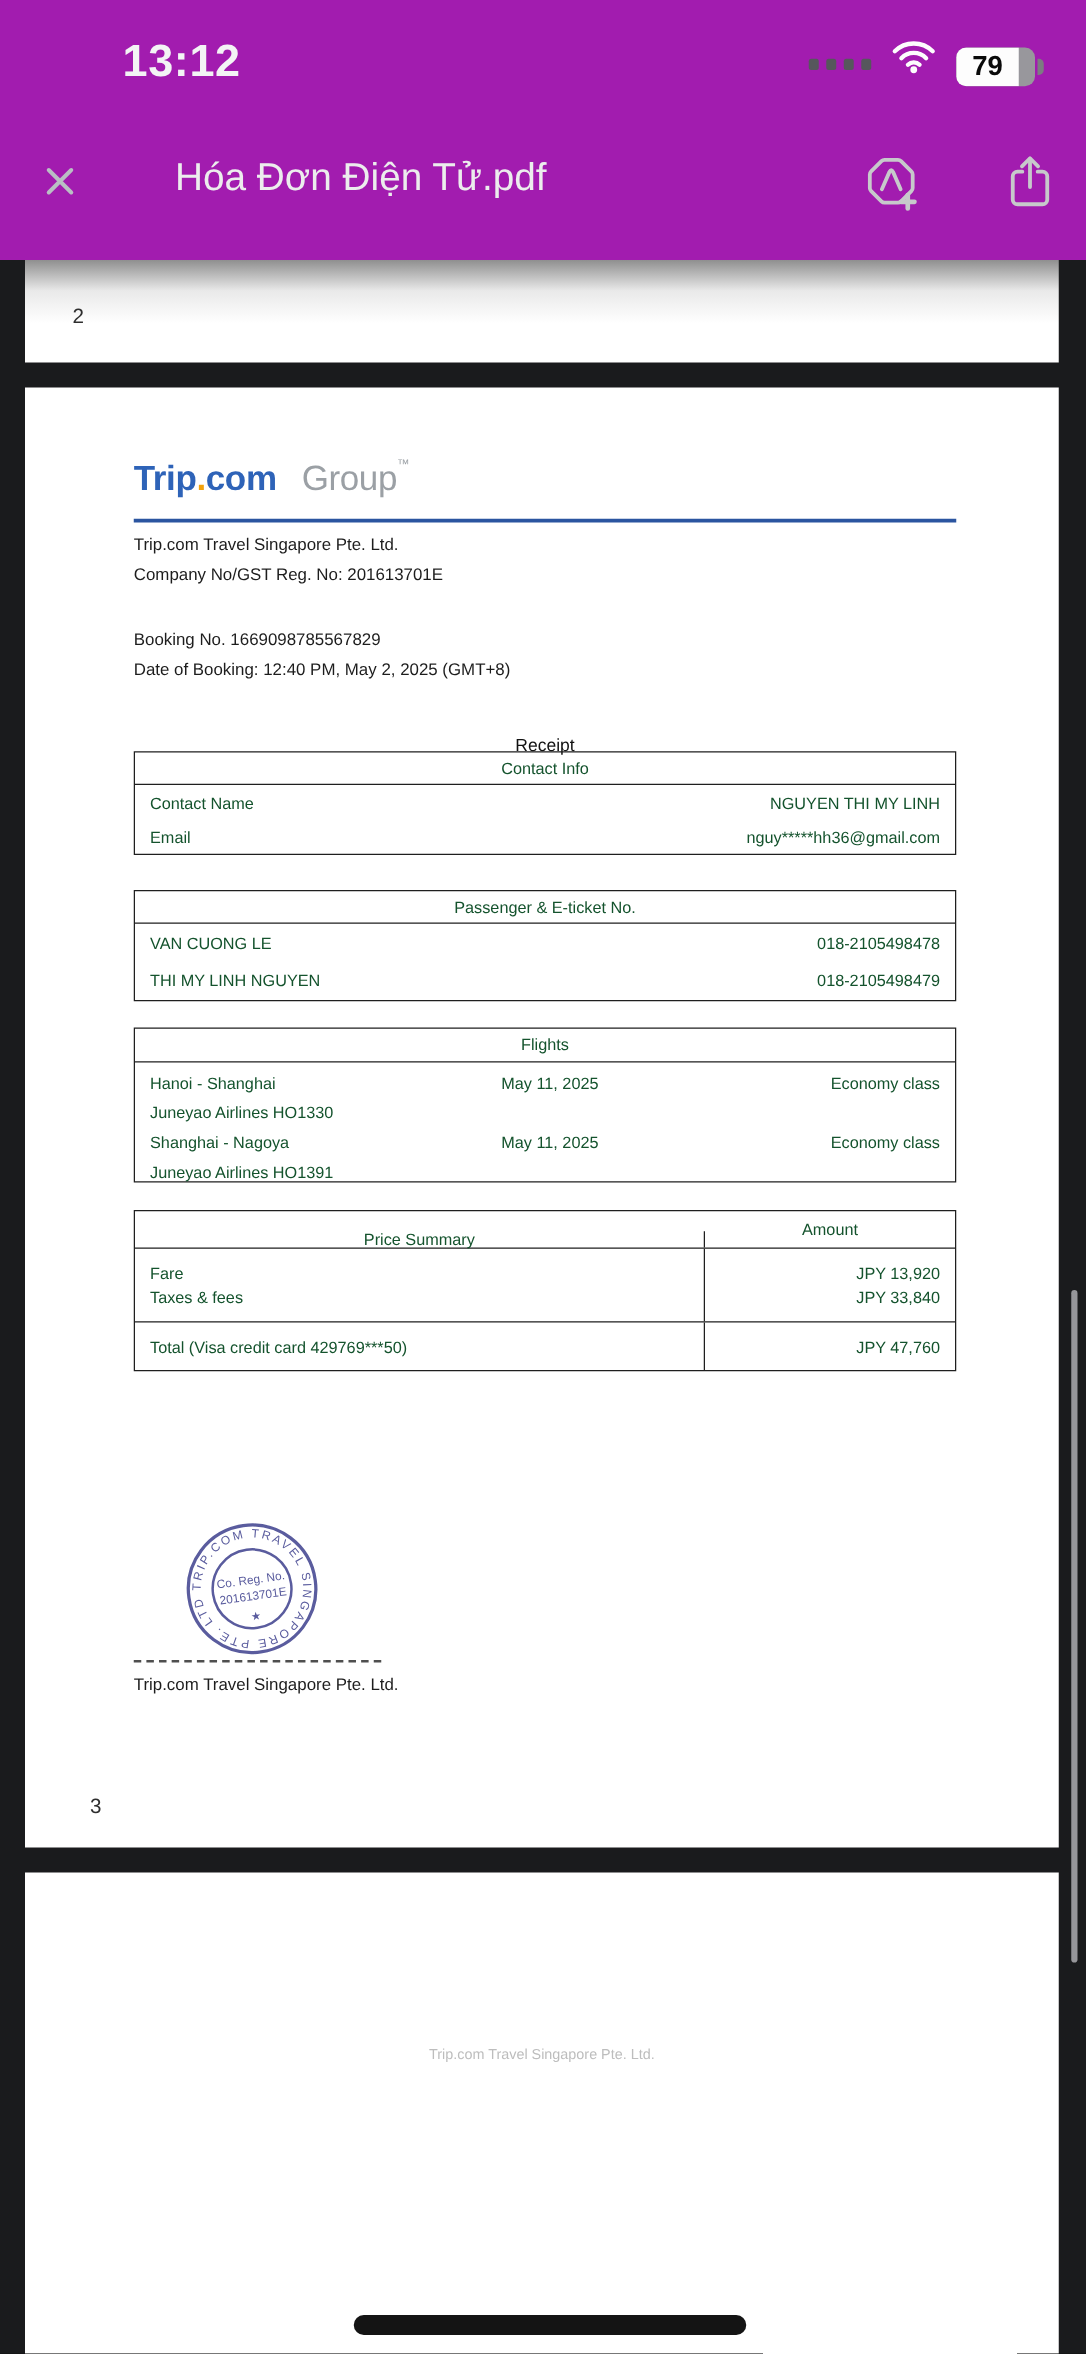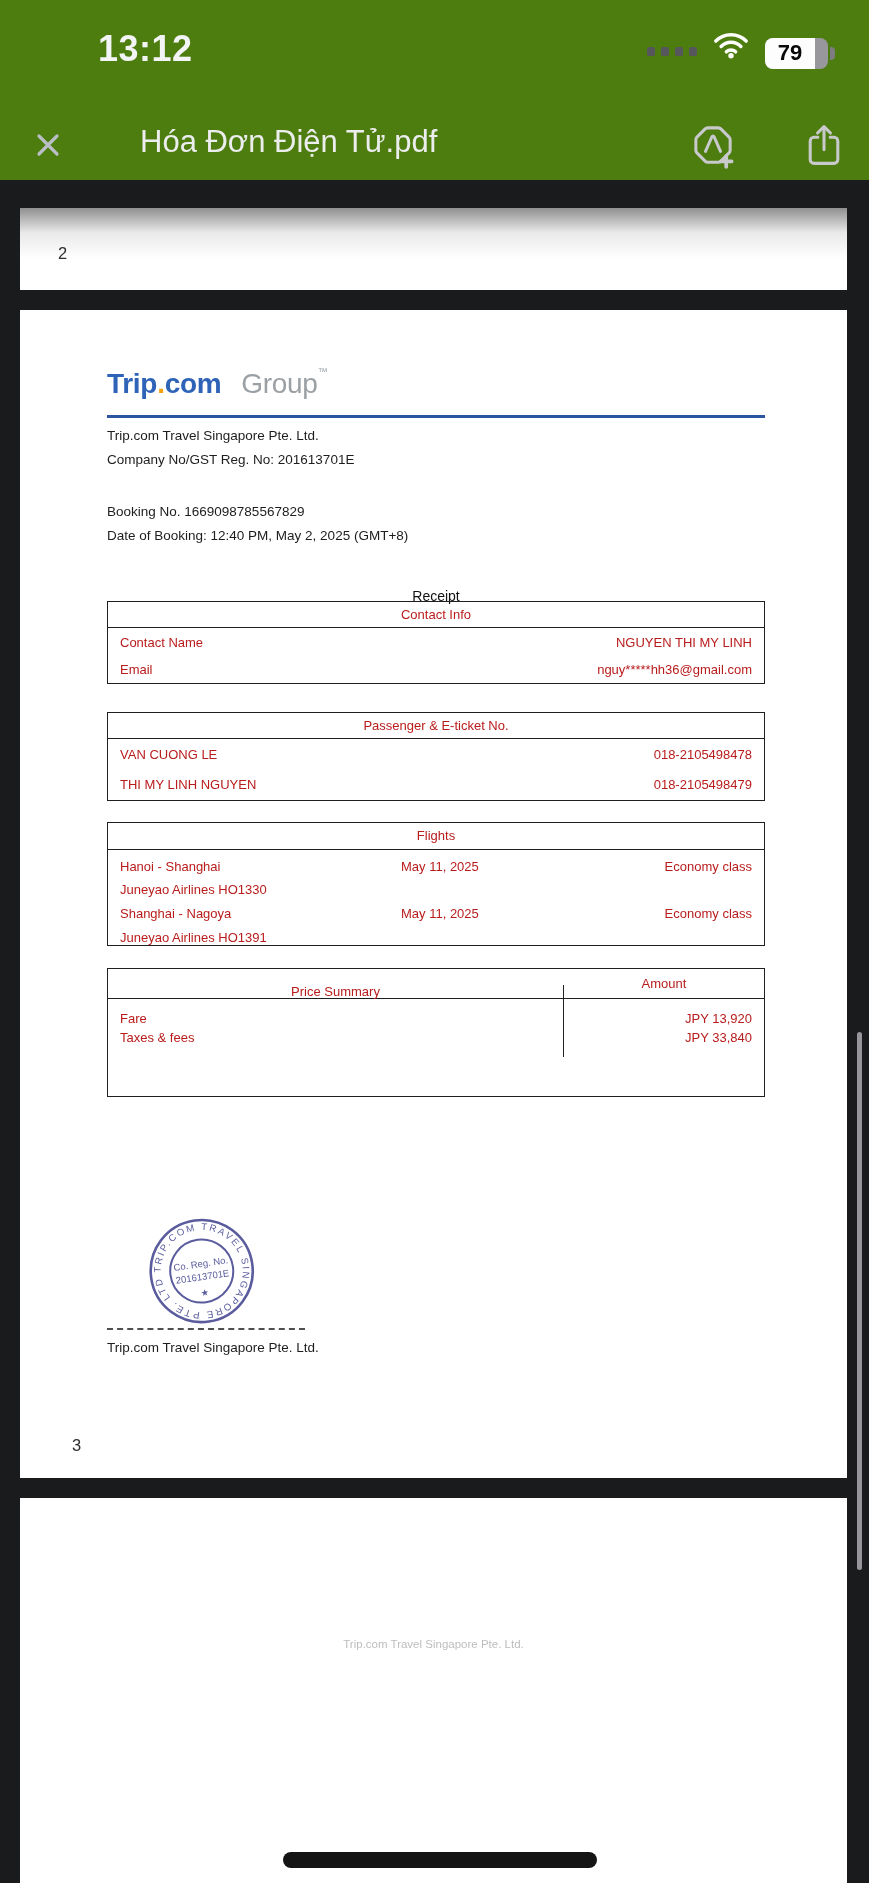--- a/index.html
+++ b/index.html
@@ -1,21 +1,21 @@
 <!DOCTYPE html>
 <html><head>
 <meta charset="utf-8">
 <style>
   * { margin:0; padding:0; box-sizing:border-box; }
   html,body { background:#000; }
   body { font-family:"Liberation Sans","DejaVu Sans",sans-serif; }
   .screen { position:relative; width:869px; height:1883px; margin:0 auto; background:#1a1b1d; overflow:hidden; }
 
   
-  .topbars { position:absolute; top:0; left:0; width:869px; height:180px; background:#4d7c0f; }
+  .topbars { position:absolute; top:0; left:0; width:869px; height:208px; background:#a21caf; }
   .statusbar { position:absolute; top:0; left:0; width:869px; height:100px; }
   .status-time { position:absolute; left:98px; top:28px; font-size:36px; font-weight:700; color:#f3f4f5; letter-spacing:.5px; }
   .status-right { position:absolute; right:34px; top:24px; height:44px; display:flex; align-items:center; gap:14px; }
   .cell-dots { display:flex; gap:6px; align-items:center; margin-top:10px; }
   .cell-dots i { width:8px; height:9px; border-radius:2px; background:#56575c; display:block; }
   .battery { position:relative; width:70px; height:31px; margin-top:14px; }
   .battery-body { position:absolute; left:0; top:0; width:63px; height:31px; border-radius:8px; background:#98979c; overflow:hidden; }
   .battery-fill { position:absolute; left:0; top:0; width:50px; height:31px; background:#fdfdfd; }
   .battery-num { position:absolute; left:0; top:0; width:50px; height:31px; display:flex; align-items:center; justify-content:center; font-size:22px; font-weight:700; color:#0a0a0a; }
   .battery-cap { position:absolute; right:0; top:9px; width:5px; height:13px; border-radius:0 4px 4px 0; background:#7c7c81; }
@@ -42,21 +42,21 @@
   .logo .b { font-weight:700; color:#2e63b8; }
   .logo .d { font-weight:700; color:#f2a20c; }
   .logo .g { font-weight:400; color:#9ba0a5; margin-left:20px; }
   .logo .tm { font-size:10px; color:#9ba0a5; vertical-align:18px; }
   .blue-rule { position:absolute; left:87px; top:105px; width:658px; height:2.5px; background:#2b55a0; }
   .doc-line { position:absolute; left:87px; font-size:13.5px; color:#1d1d1d; }
   .l-company1 { top:118px; } .l-company2 { top:142px; }
   .l-booking1 { top:194px; } .l-booking2 { top:218px; }
   .receipt-title { position:absolute; left:87px; width:658px; top:278px; text-align:center; font-size:14px; color:#111; }
 
-  .tbl { position:absolute; left:87px; width:658px; border:1.5px solid #1f1f1f; font-size:13px; color:#b91c1c; display:flex; flex-direction:column; }
+  .tbl { position:absolute; left:87px; width:658px; border:1.5px solid #1f1f1f; font-size:13px; color:#14532d; display:flex; flex-direction:column; }
   .tbl-header { height:27px; border-bottom:1.5px solid #1f1f1f; display:flex; align-items:center; justify-content:center; font-size:13px; }
   .kv-row { display:flex; align-items:center; justify-content:space-between; padding:0 12px; }
   .contact-tbl { top:291px; height:83px; }
   .contact-tbl .kv-row { height:28px; }
   .passenger-tbl { top:402px; height:89px; }
   .passenger-tbl .kv-row { height:31px; }
 
   .flights-tbl { top:512px; height:124px; }
   .flight-row { position:relative; padding:9px 12px 0 12px; height:48.5px; }
   .f-route { display:block; }
@@ -210,20 +210,24 @@
         </div>
         <div class="price-body">
           <span class="pb-left">
             <span>Fare</span>
             <span>Taxes &amp; fees</span>
           </span>
           <span class="pb-right">
             <span>JPY 13,920</span>
             <span>JPY 33,840</span>
           </span>
+        </div>
+        <div class="price-total">
+          <span class="pt-left">Total (Visa credit card 429769***50)</span>
+          <span class="pt-right">JPY 47,760</span>
         </div>
       </div>
 
 
       <div class="stamp">
         <svg width="112" height="112" viewBox="0 0 112 112">
           <circle cx="56" cy="56" r="51" stroke="#5a5c9e" stroke-width="2.6" fill="none"></circle>
           <circle cx="56" cy="56" r="31.5" stroke="#5a5c9e" stroke-width="2" fill="none"></circle>
           <defs>
             <path id="stampring" d="M56 56 m -41 0 a 41 41 0 1 1 82 0 a 41 41 0 1 1 -82 0" fill="none"></path>

